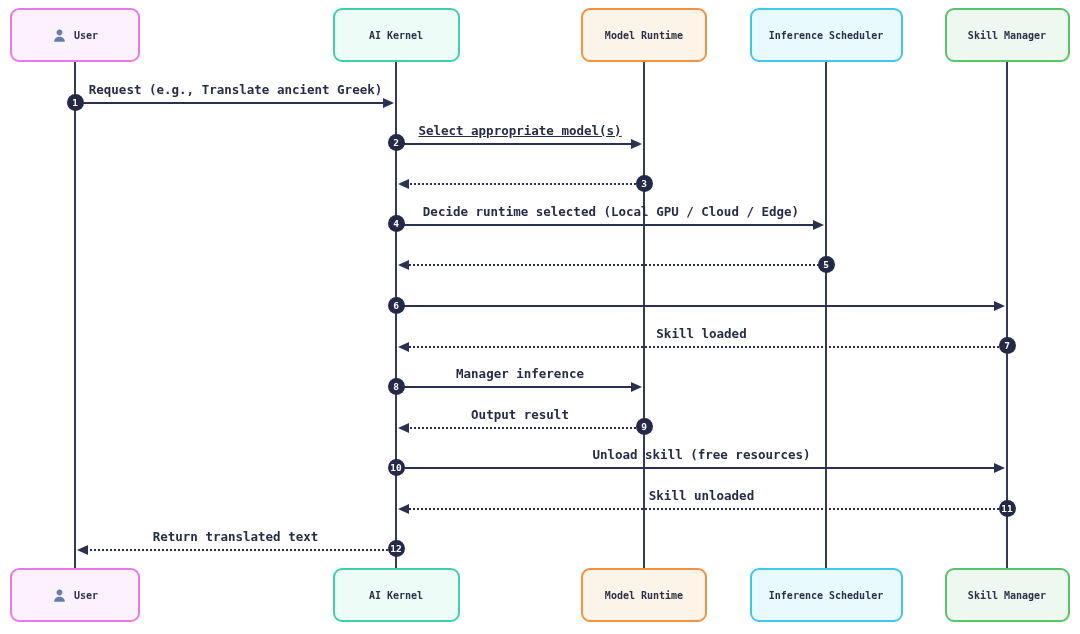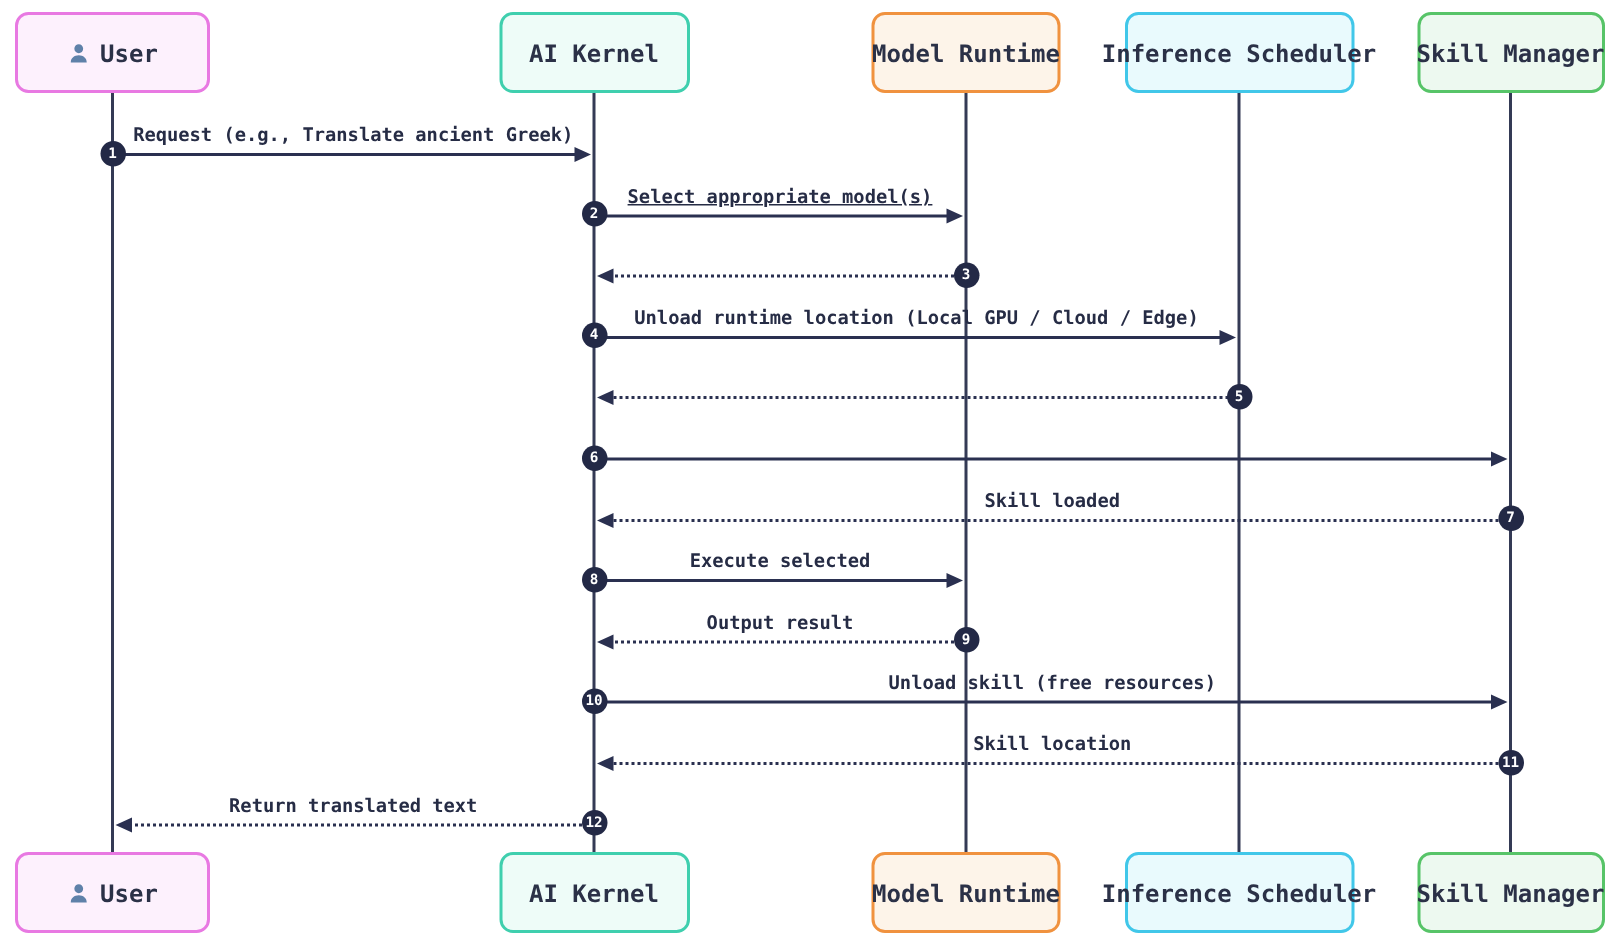--- a/index.html
+++ b/index.html
@@ -20,21 +20,21 @@
   }
   .actor-box {
     position: absolute;
     height: 54px;
     border: 2px solid;
     border-radius: 9px;
     display: flex;
     align-items: center;
     justify-content: center;
     gap: 7px;
-    font-size: 16px;
+    font-size: 10px;
     font-weight: 600;
     color: #2b3147;
     letter-spacing: 0;
     white-space: nowrap;
   }
   .actor-box .icon {
     display: inline-flex;
     align-items: center;
   }
   .msg-line {
@@ -129,45 +129,45 @@
     <div class="msg-num" style="left: 66.5px; top: 93.5px;">1</div>
     <div class="msg-line solid" style="left: 396px; width: 242px; top: 142.6px;"></div>
     <div class="arrowhead right" style="top: 138.6px; left: 631px;"></div>
     <div class="msg-label" style="left: 260px; top: 122.6px; text-decoration: underline;">Select appropriate model(s)</div>
     <div class="msg-num" style="left: 387.5px; top: 134.1px;">2</div>
     <div class="msg-line dotted" style="left: 402px; width: 242px; top: 183.2px;"></div>
     <div class="arrowhead left" style="top: 179.2px; left: 398px;"></div>
     <div class="msg-num" style="left: 635.5px; top: 174.7px;">3</div>
     <div class="msg-line solid" style="left: 396px; width: 424px; top: 223.8px;"></div>
     <div class="arrowhead right" style="top: 219.8px; left: 813px;"></div>
-    <div class="msg-label" style="left: 351px; top: 203.8px;">Unload runtime location (Local GPU / Cloud / Edge)</div>
+    <div class="msg-label" style="left: 351px; top: 203.8px;">Decide runtime selected (Local GPU / Cloud / Edge)</div>
     <div class="msg-num" style="left: 387.5px; top: 215.3px;">4</div>
     <div class="msg-line dotted" style="left: 402px; width: 424px; top: 264.4px;"></div>
     <div class="arrowhead left" style="top: 260.4px; left: 398px;"></div>
     <div class="msg-num" style="left: 817.5px; top: 255.9px;">5</div>
     <div class="msg-line solid" style="left: 396px; width: 605px; top: 305px;"></div>
     <div class="arrowhead right" style="top: 301px; left: 994px;"></div>
     <div class="msg-num" style="left: 387.5px; top: 296.5px;">6</div>
     <div class="msg-line dotted" style="left: 402px; width: 605px; top: 345.6px;"></div>
     <div class="arrowhead left" style="top: 341.6px; left: 398px;"></div>
     <div class="msg-label" style="left: 441.5px; top: 325.6px;">Skill loaded</div>
     <div class="msg-num" style="left: 998.5px; top: 337.1px;">7</div>
     <div class="msg-line solid" style="left: 396px; width: 242px; top: 386.2px;"></div>
     <div class="arrowhead right" style="top: 382.2px; left: 631px;"></div>
-    <div class="msg-label" style="left: 260px; top: 366.2px;">Execute selected</div>
+    <div class="msg-label" style="left: 260px; top: 366.2px;">Manager inference</div>
     <div class="msg-num" style="left: 387.5px; top: 377.7px;">8</div>
     <div class="msg-line dotted" style="left: 402px; width: 242px; top: 426.8px;"></div>
     <div class="arrowhead left" style="top: 422.8px; left: 398px;"></div>
     <div class="msg-label" style="left: 260px; top: 406.8px;">Output result</div>
     <div class="msg-num" style="left: 635.5px; top: 418.3px;">9</div>
     <div class="msg-line solid" style="left: 396px; width: 605px; top: 467.4px;"></div>
     <div class="arrowhead right" style="top: 463.4px; left: 994px;"></div>
     <div class="msg-label" style="left: 441.5px; top: 447.4px;">Unload skill (free resources)</div>
     <div class="msg-num" style="left: 387.5px; top: 458.9px;">10</div>
     <div class="msg-line dotted" style="left: 402px; width: 605px; top: 508px;"></div>
     <div class="arrowhead left" style="top: 504px; left: 398px;"></div>
-    <div class="msg-label" style="left: 441.5px; top: 488px;">Skill location</div>
+    <div class="msg-label" style="left: 441.5px; top: 488px;">Skill unloaded</div>
     <div class="msg-num" style="left: 998.5px; top: 499.5px;">11</div>
     <div class="msg-line dotted" style="left: 81px; width: 315px; top: 548.6px;"></div>
     <div class="arrowhead left" style="top: 544.6px; left: 77px;"></div>
     <div class="msg-label" style="left: -24.5px; top: 528.6px;">Return translated text</div>
     <div class="msg-num" style="left: 387.5px; top: 540.1px;">12</div>
   </div>
 
 </body></html>

